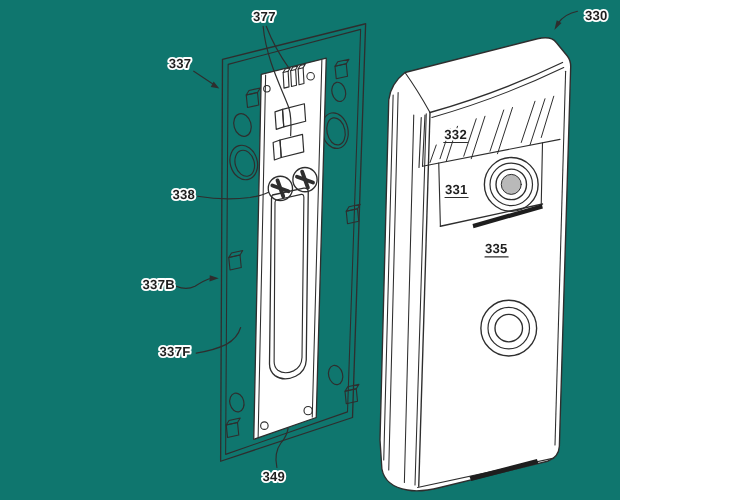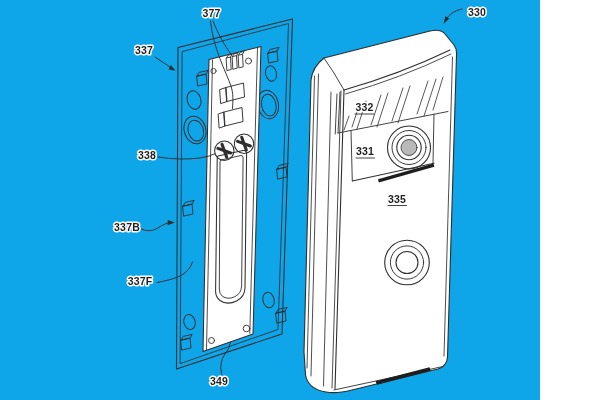--- a/index.html
+++ b/index.html
@@ -1,17 +1,17 @@
 <!DOCTYPE html>
 <html><head>
 <meta charset="utf-8">
 <style>
   html,body{margin:0;padding:0;}
   body{width:600px;height:400px;background:#ffffff;font-family:"Liberation Sans",sans-serif;}
-  .stage{position:relative;width:540px;height:400px;background:#0ea5e9;overflow:hidden;}
+  .stage{position:relative;width:496px;height:400px;background:#0f766e;overflow:hidden;}
   .stage svg{position:absolute;left:0;top:0;}
   .ref-label{font-family:"Liberation Sans",sans-serif;font-size:10.5px;font-weight:700;fill:#1f1f1f;letter-spacing:.2px;paint-order:stroke fill;stroke:#ffffff;stroke-width:3px;stroke-linejoin:round;}
   .ink{stroke:#2e2e2e;fill:none;stroke-linecap:round;stroke-linejoin:round;}
 </style>
 </head>
 <body>
 
 <div class="stage">
 <svg width="600" height="400" viewBox="0 0 600 400">
 

